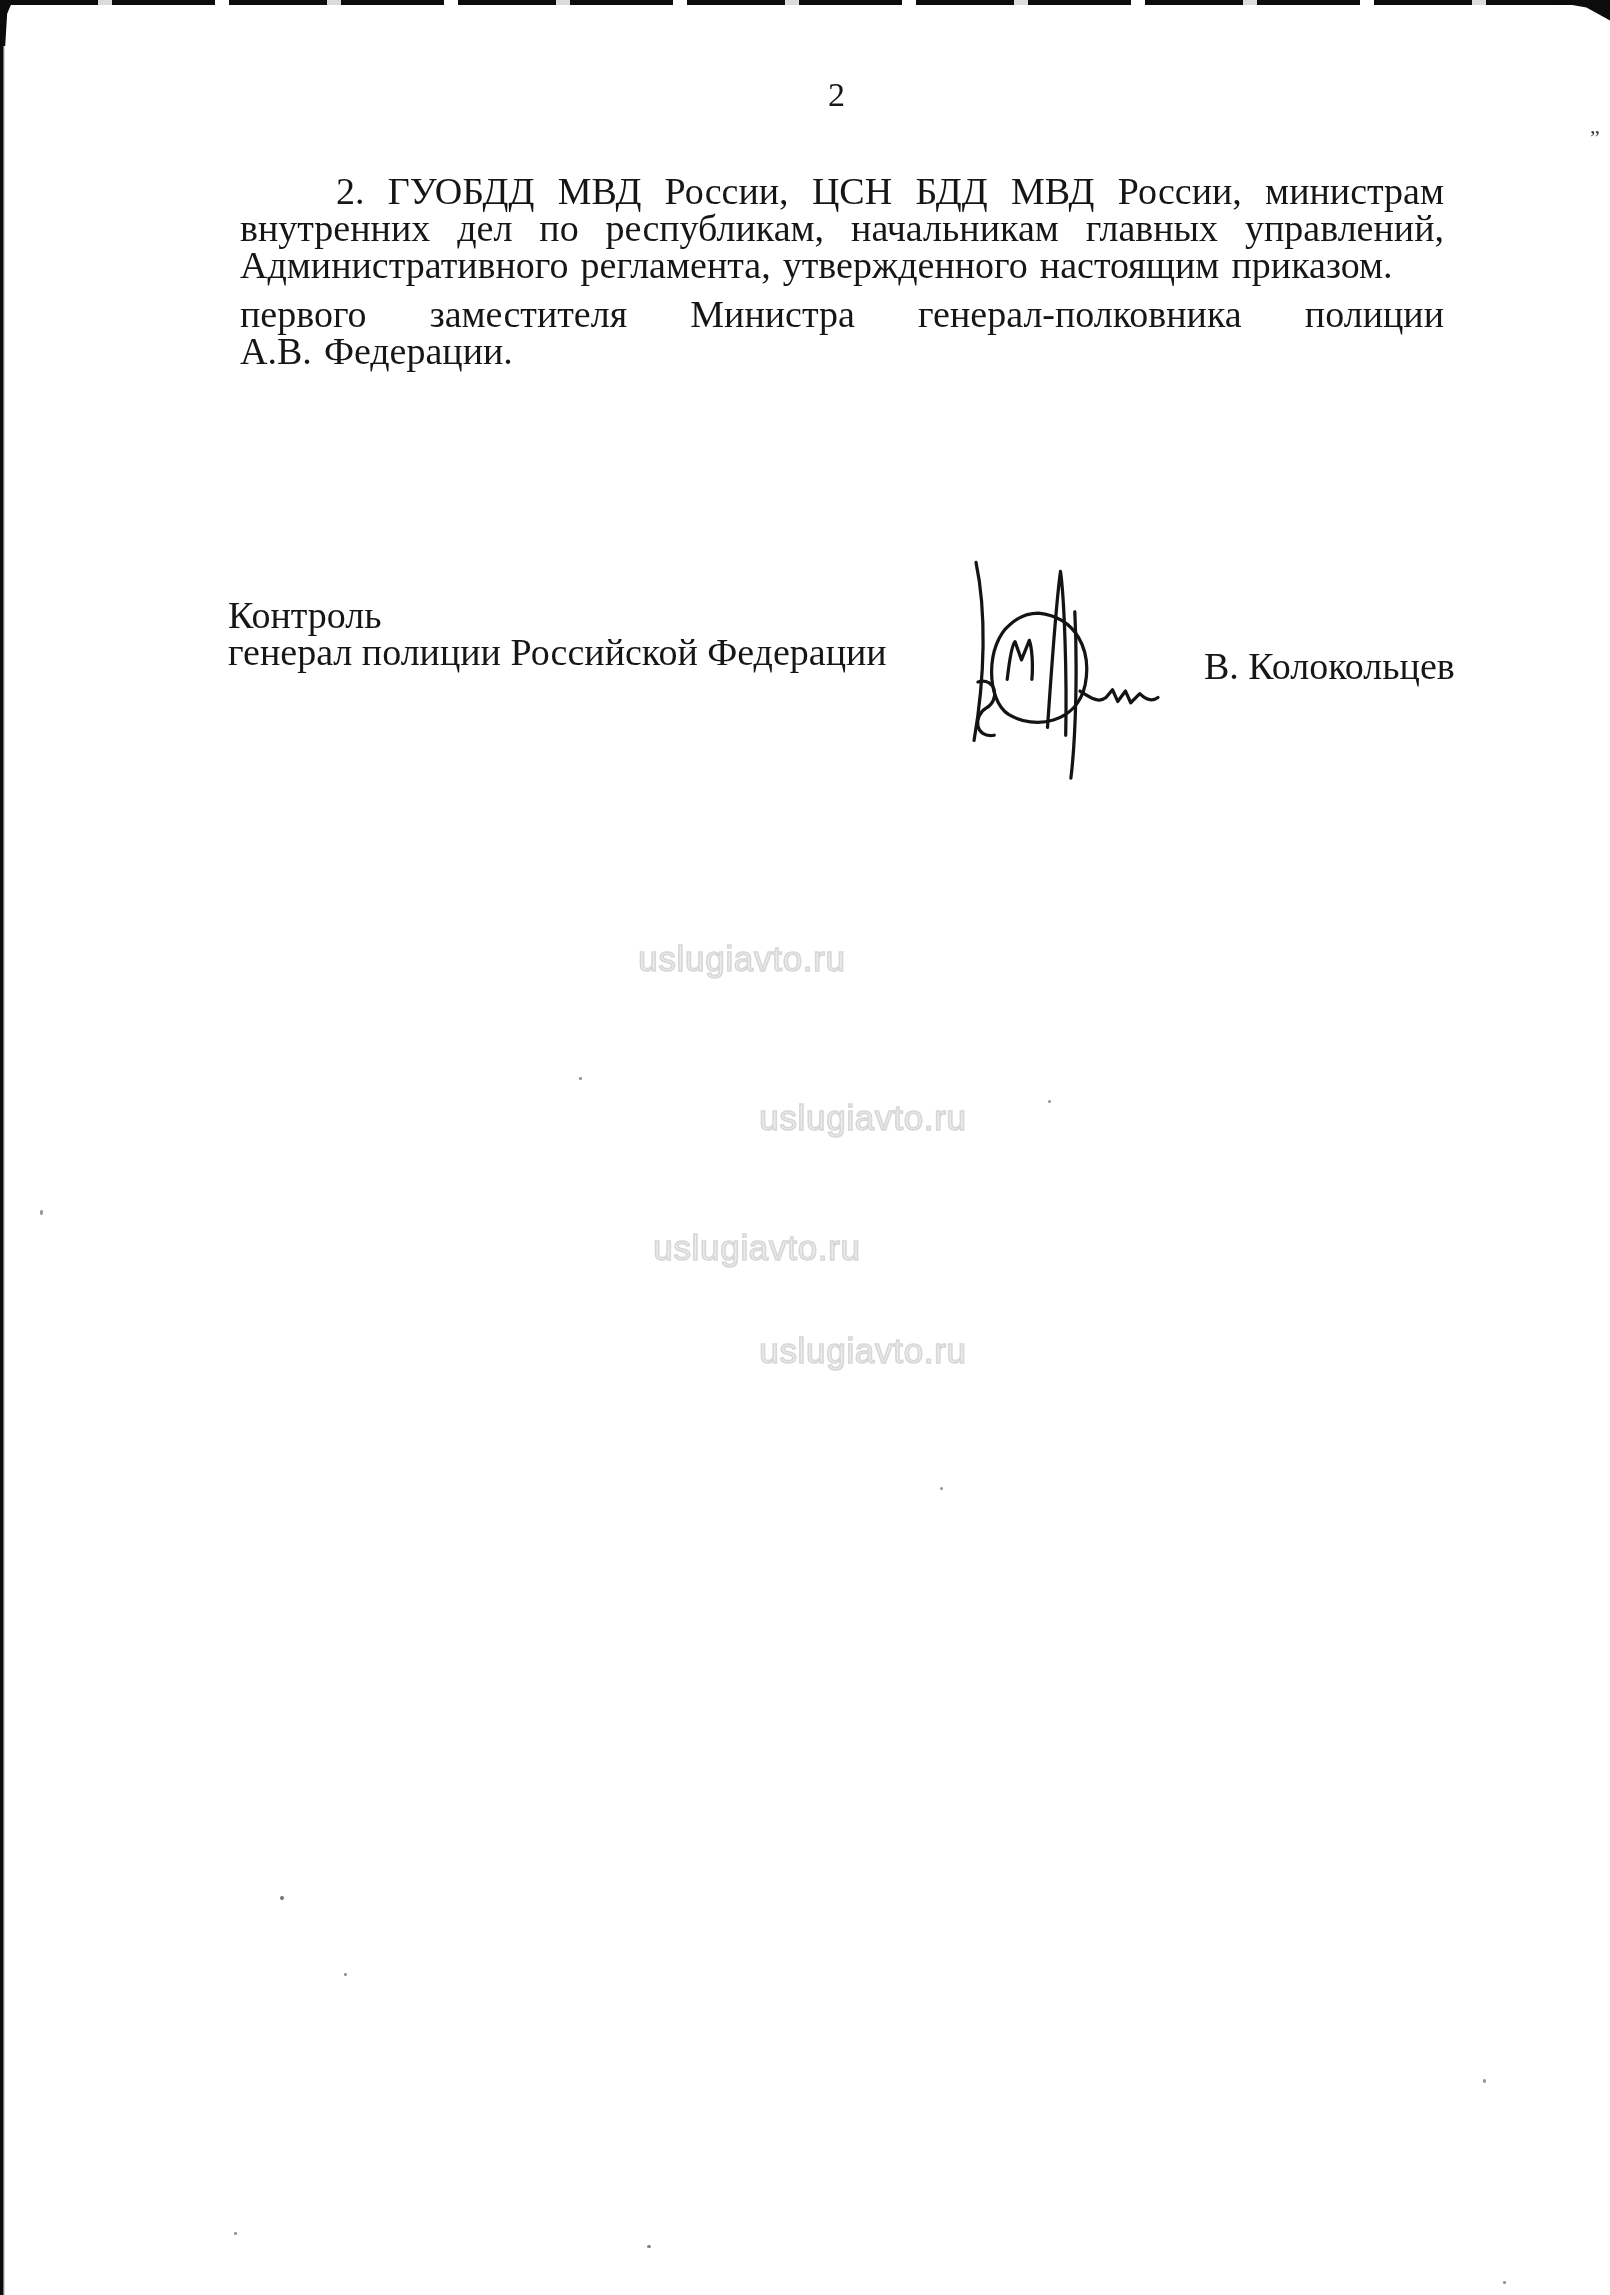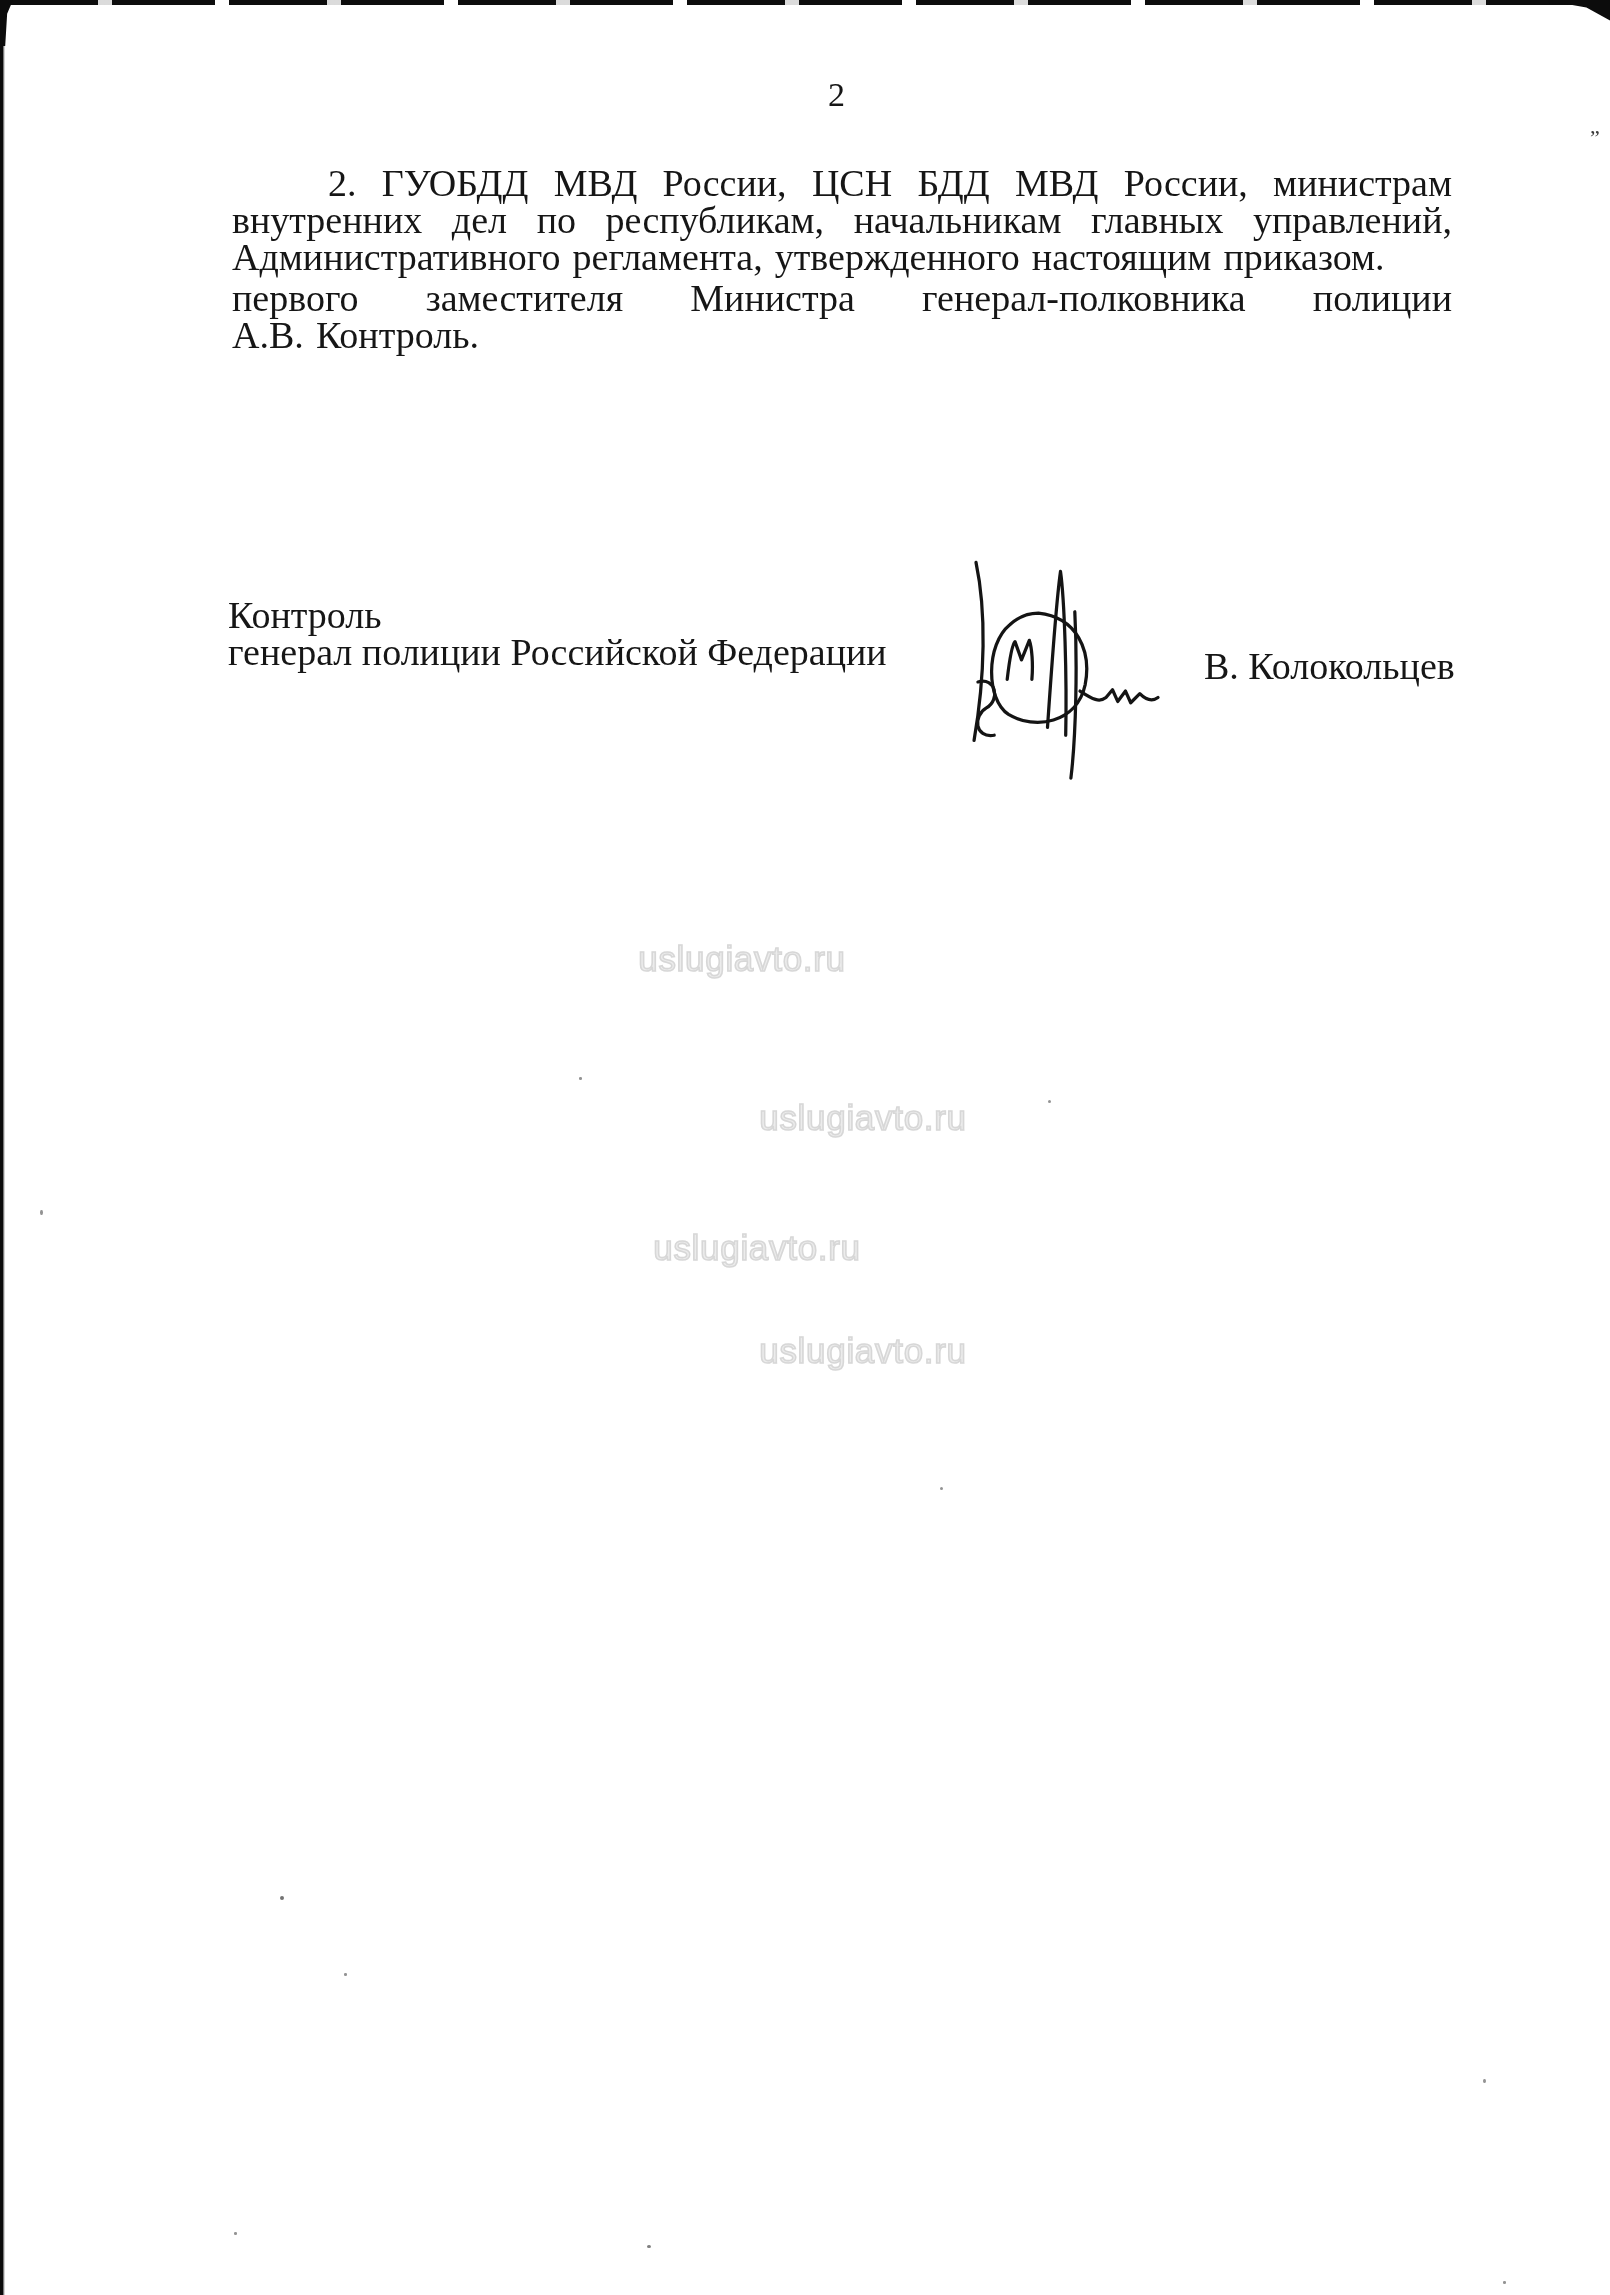--- a/index.html
+++ b/index.html
@@ -60,21 +60,21 @@
     position: absolute; left: 1590px; top: 125px;
     font-size: 22px; color: #3a3a3a; letter-spacing: 0.7px;
   }
 
   
   .body-text {
     position: absolute; left: 228px; top: 161px; width: 1228px;
     font-size: 38px; line-height: 37px;
     word-spacing: 2.6px;
   }
-  .para { margin: 4px; }
+  .para { margin: 12px; }
   .line { text-align: justify; }
   .jl   { text-align-last: justify; }
   .last { text-align-last: left; }
   .indent { text-indent: 96px; }
 
   
   .sig-titles {
     position: absolute; left: 228px; top: 597px;
     font-size: 38px; line-height: 37px;
   }
@@ -132,21 +132,21 @@
   <div class="watermark wm4">uslugiavto.ru</div>
 
   <div class="body-text">
     <div class="para">
       <div class="line jl indent">2. ГУОБДД МВД России, ЦСН БДД МВД России, министрам</div>
       <div class="line jl">внутренних дел по республикам, начальникам главных управлений,</div>
       <div class="line last">Административного регламента, утвержденного настоящим приказом.</div>
     </div>
     <div class="para">
       <div class="line jl">первого заместителя Министра генерал-полковника полиции</div>
-      <div class="line last">А.В. Контроль.</div>
+      <div class="line last">А.В. Федерации.</div>
     </div>
   </div>
 
   <div class="sig-titles">
     <div>Контроль</div>
     <div>генерал полиции Российской Федерации</div>
   </div>
 
   <svg class="signature-svg" width="234" height="247" viewBox="0 0 360 380" fill="none">
     <g stroke="#141414" stroke-width="5" fill="none" stroke-linecap="round" stroke-linejoin="round">

